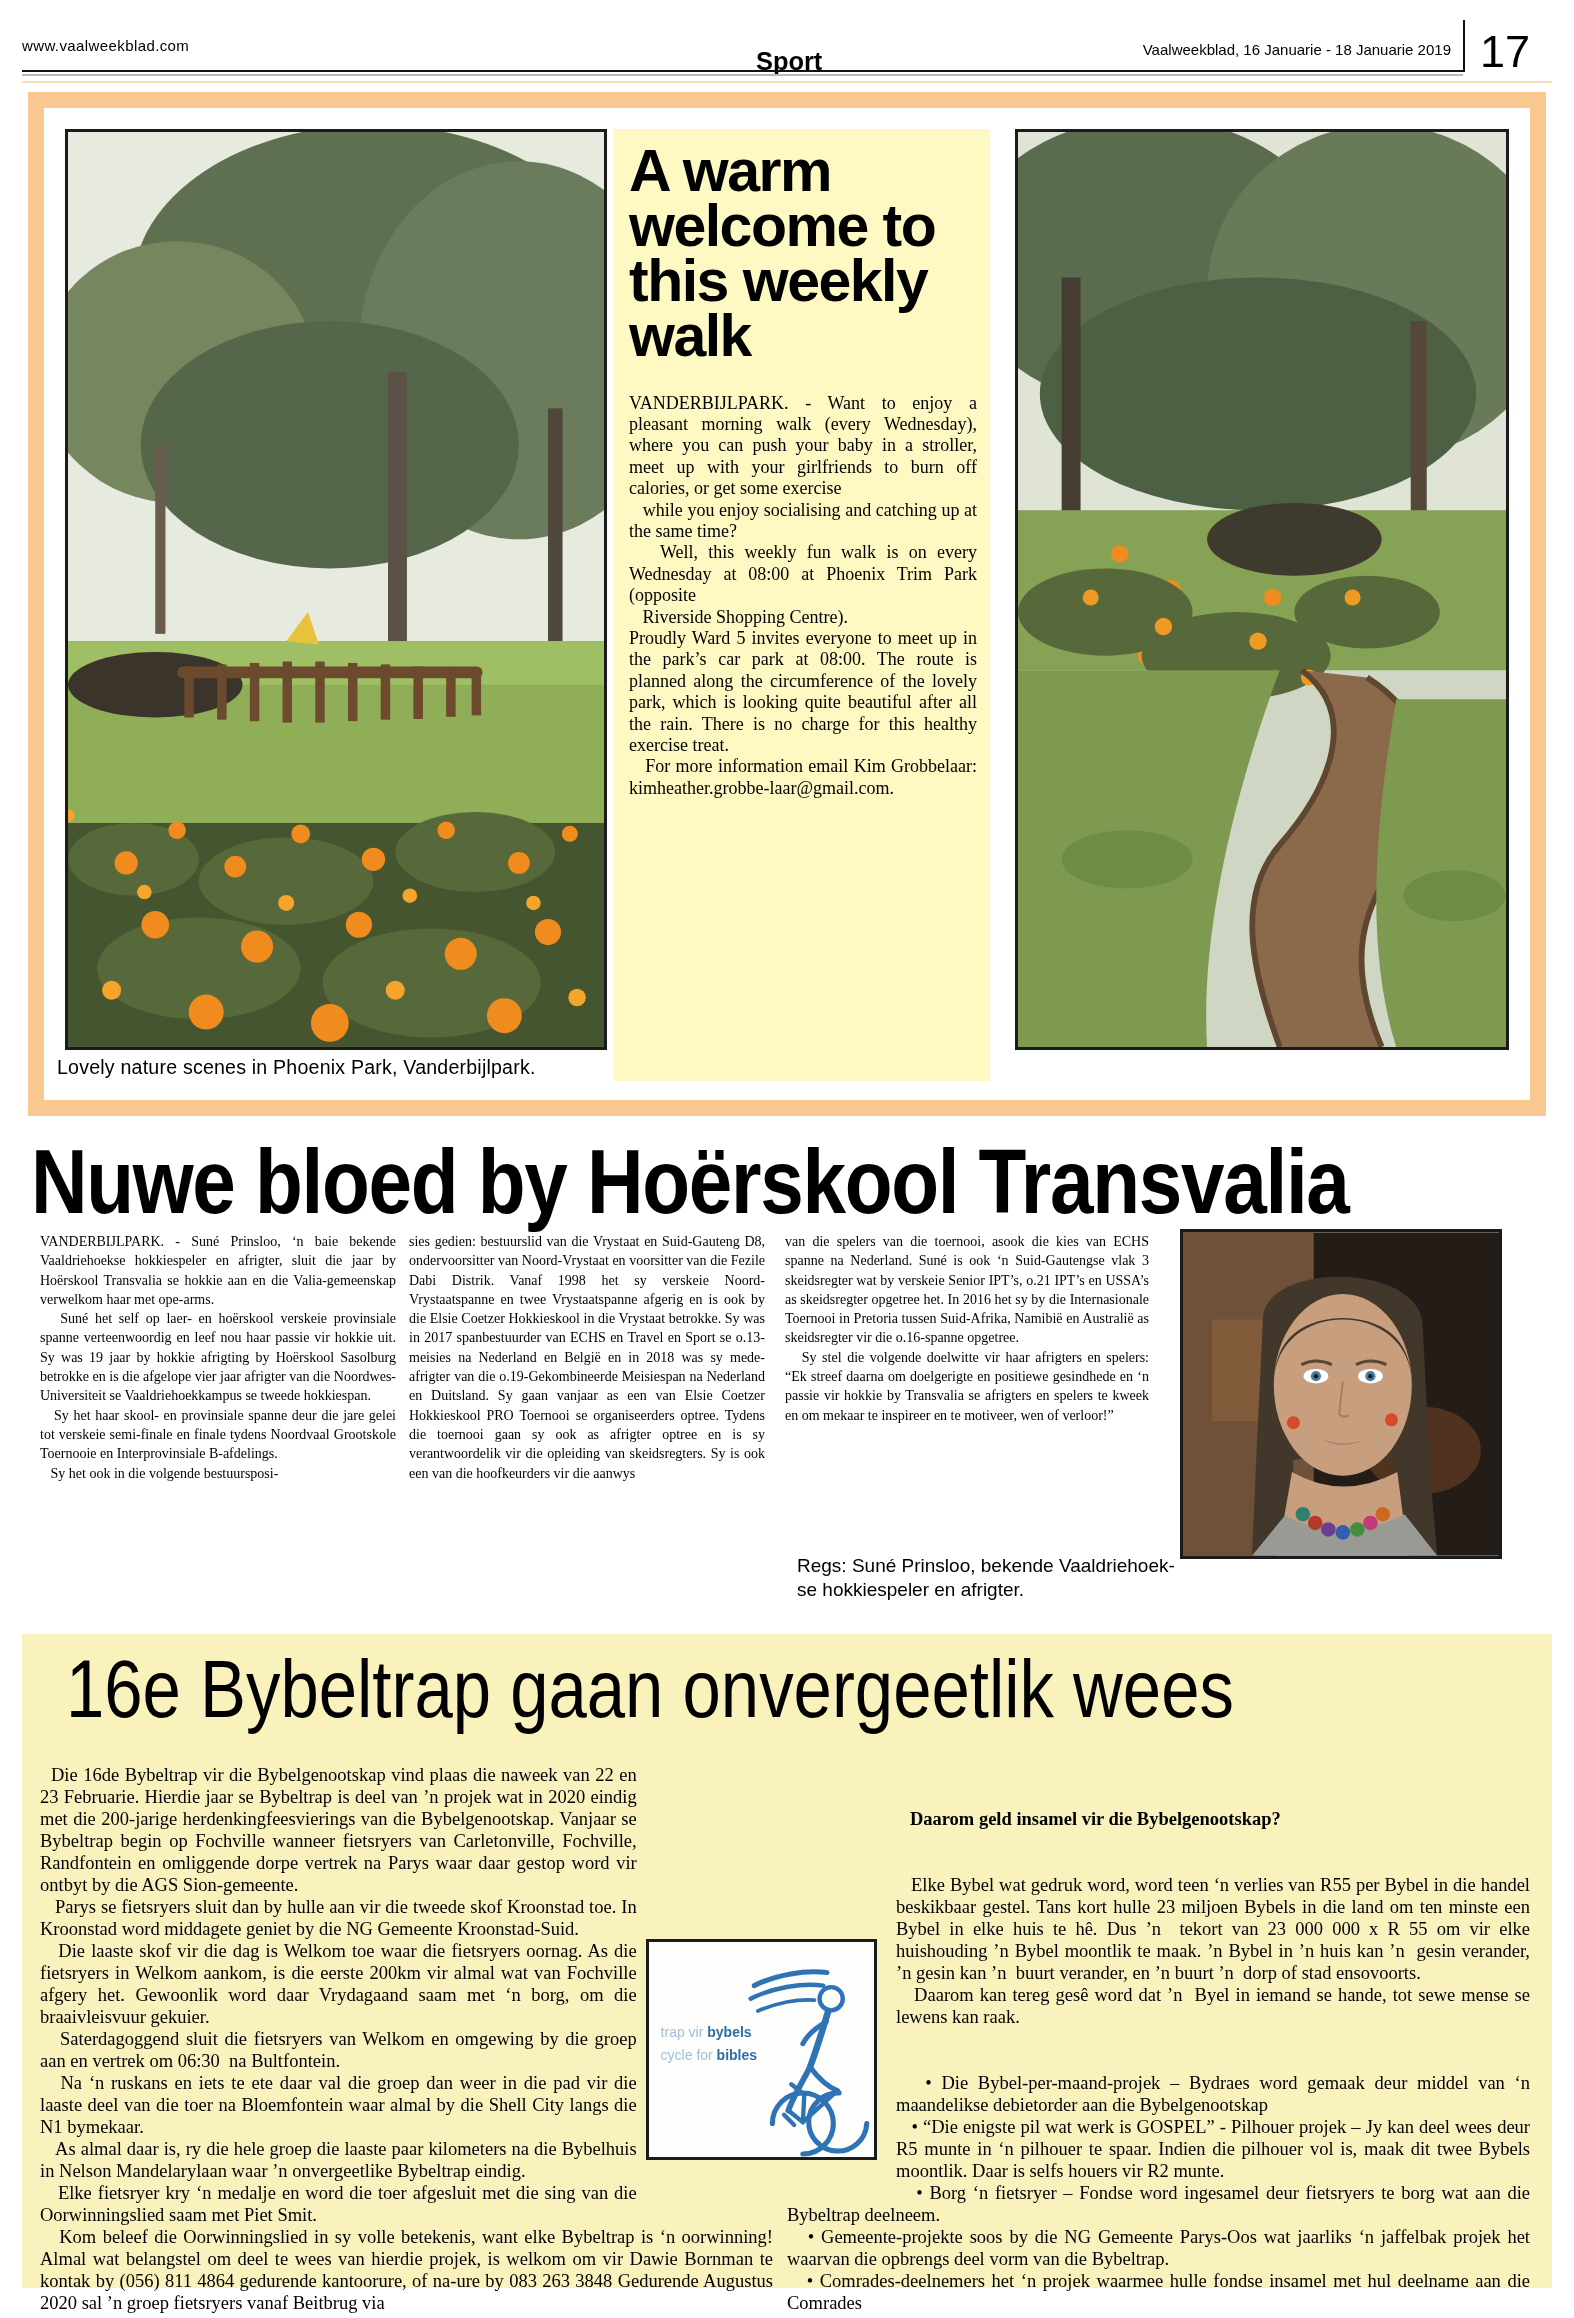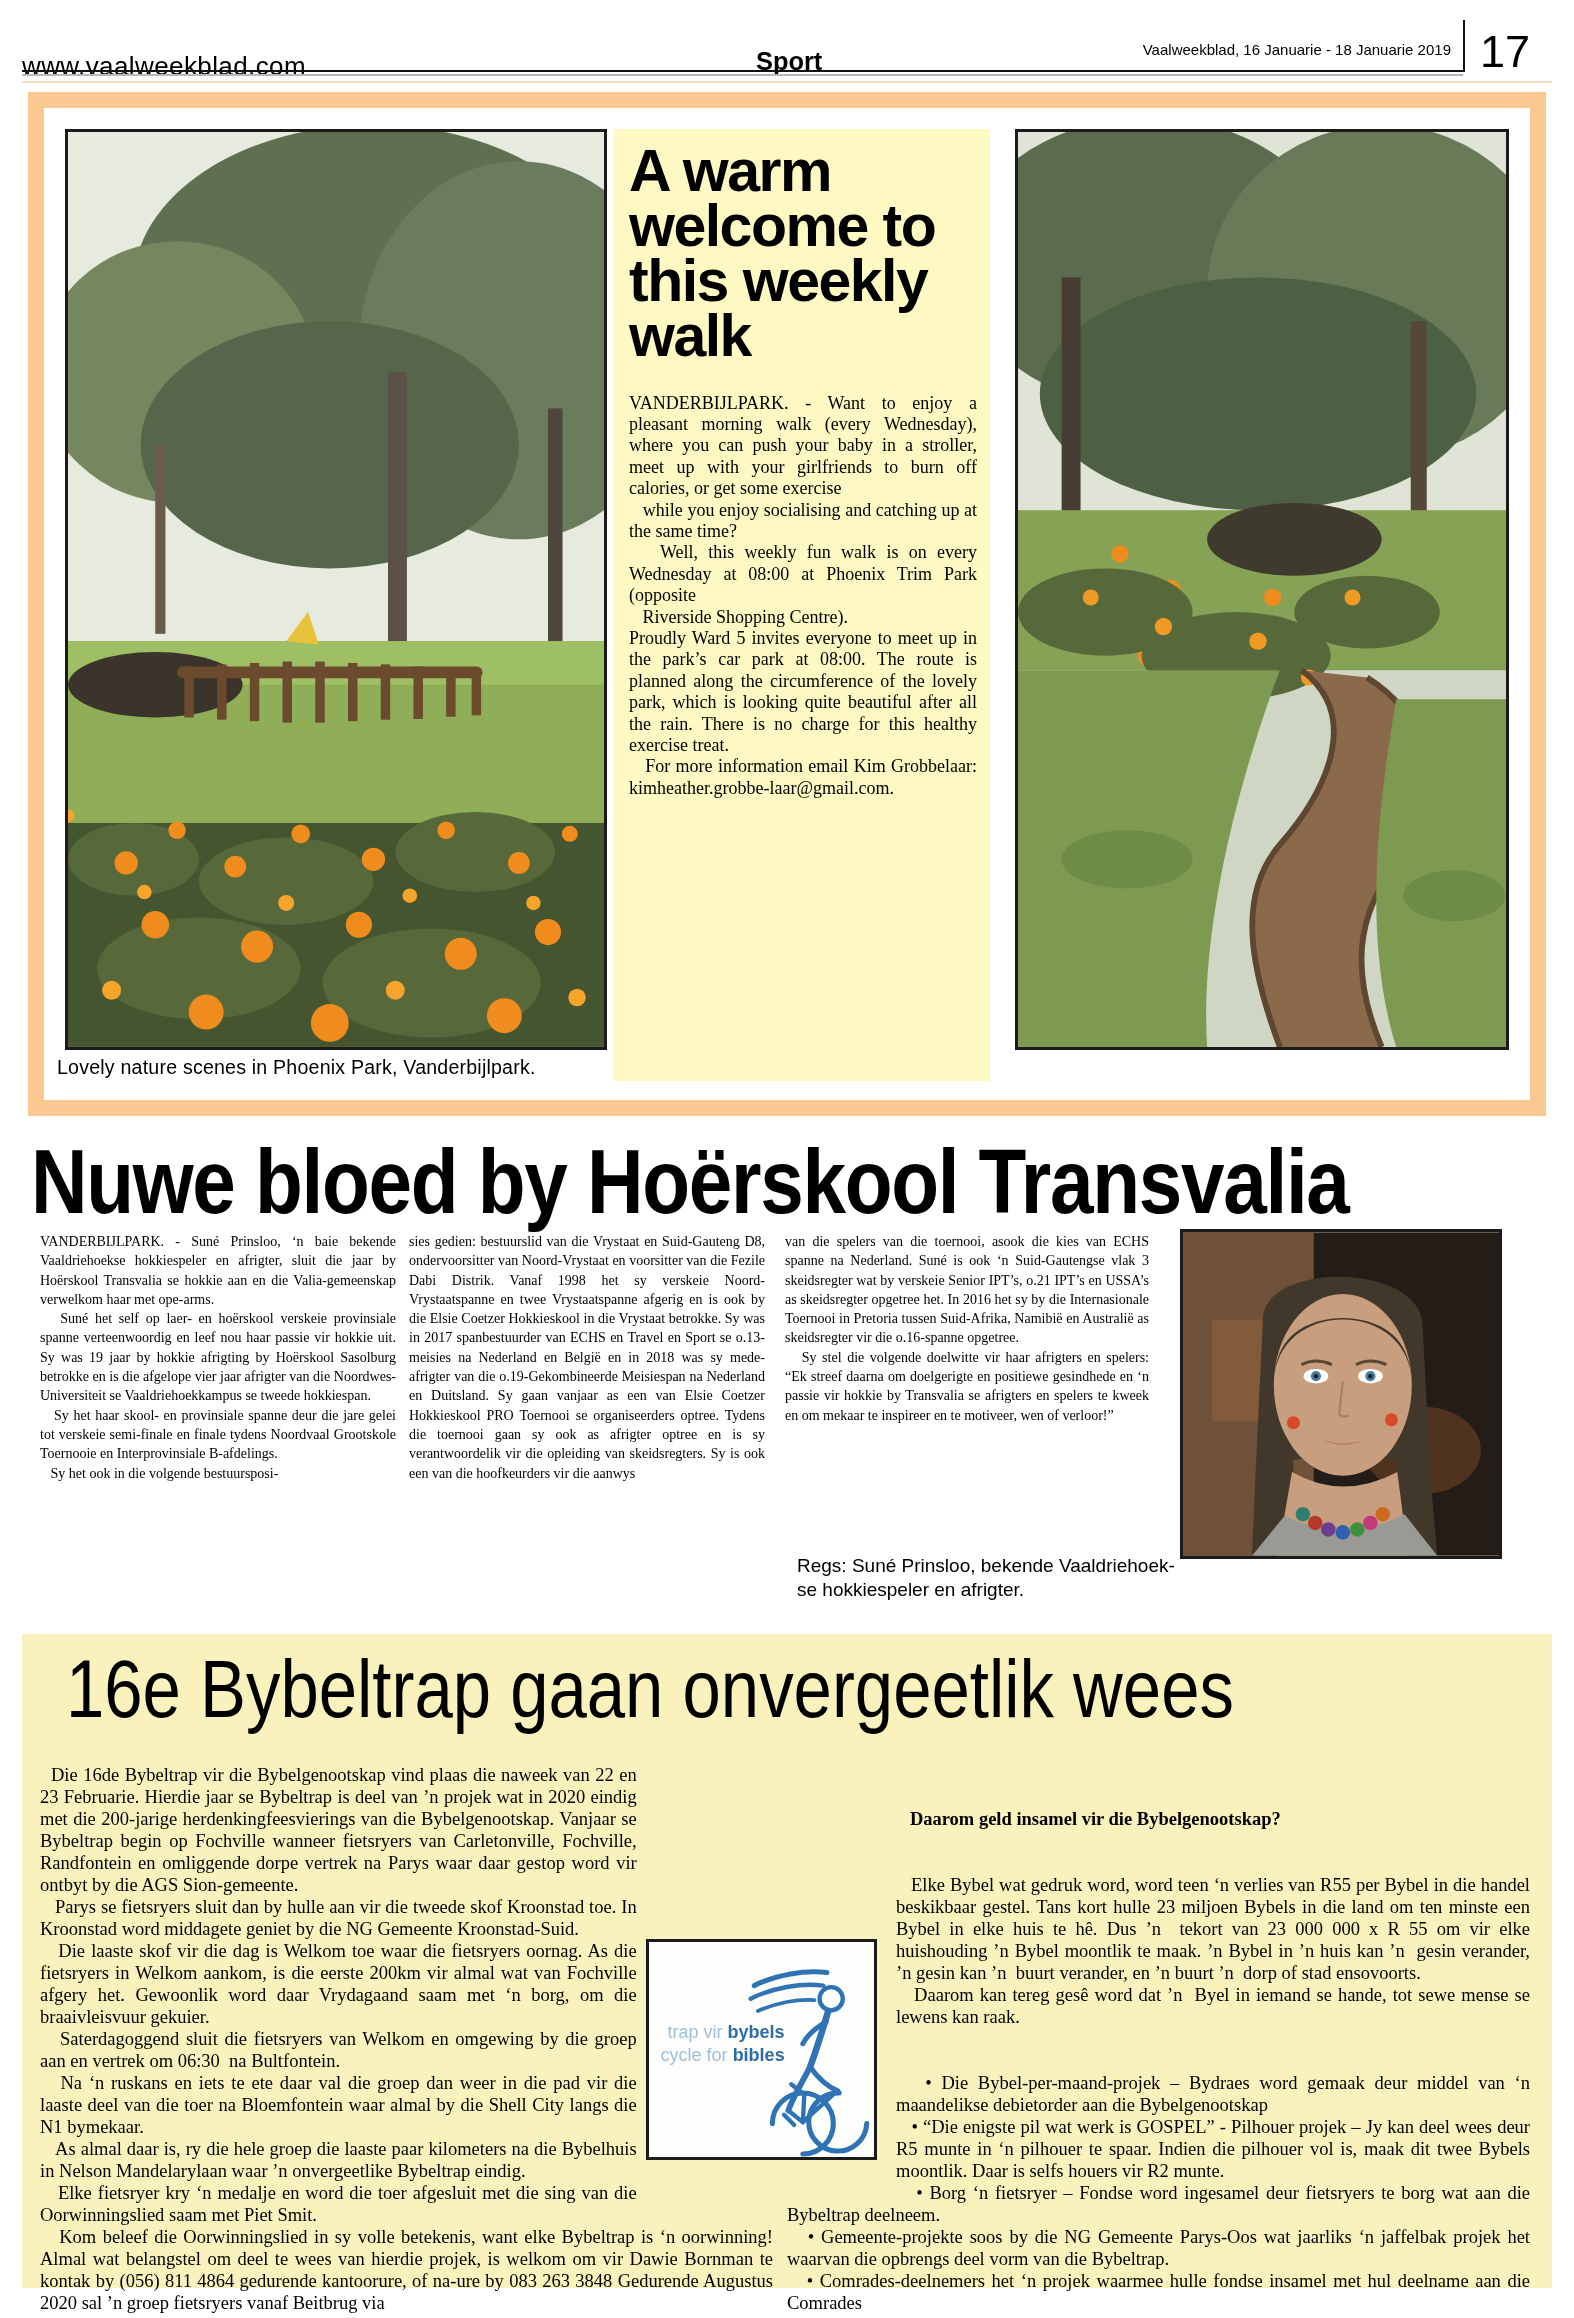--- a/index.html
+++ b/index.html
@@ -1,20 +1,20 @@
 <!DOCTYPE html>
 <html style="font-size:11.6px"><head>
 <meta charset="utf-8">
 <style>
   html,body{margin:0;padding:0;background:#ffffff;}
   body{width:1574px;height:2319px;position:relative;font-family:"Liberation Sans",sans-serif;color:#000;}
   .abs{position:absolute;}
 
   
-  .hdr-url{left:22px;top:51px;font-size:26px;letter-spacing:0.4px;}
+  .hdr-url{left:22px;top:37px;font-size:15px;letter-spacing:0.4px;}
   .hdr-section{left:756px;top:47px;width:153px;text-align:left;font-size:25.4px;font-weight:600;}
   .hdr-date{left:1018px;top:41px;width:433px;text-align:right;font-size:15px;}
   .hdr-rule{left:22px;top:70px;width:1441px;height:2.2px;background:#111;}
   .hdr-rule2{left:22px;top:74px;width:1441px;height:1.5px;background:#b9b9b9;}
   .hdr-vrule{left:1463px;top:20.4px;width:2.2px;height:52px;background:#111;}
   .hdr-page{left:1480px;top:26px;font-size:45px;font-weight:400;}
   .hdr-topline{left:22px;top:81px;width:1530px;height:1.5px;background:#f6ddbc;}
 
   
   .sec1{left:28px;top:92px;width:1486px;height:992px;border:16px solid #F9C890;background:#fff;}
@@ -41,21 +41,21 @@
   .byb-col{top:1742px;font-family:"Liberation Serif",serif;font-size:18.5px;line-height:22px;text-align:justify;white-space:pre-wrap;}
   .byb-left{left:40px;width:733px;}
   .byb-right{left:787px;width:743px;}
   .spacer-l{float:right;width:129px;height:227px;margin-top:193px;margin-left:7.3px;}
   .spacer-r{float:left;width:96px;height:227px;margin-top:193px;margin-right:13px;}
   .b-bold{font-weight:bold;}
   .byb-block{white-space:pre-wrap;}
 
   .logo-box{left:646px;top:1939px;width:225px;height:215px;background:#fdfdfb;border:3.6px solid #1b1b1b;z-index:5;}
   .logo-inner{position:absolute;left:0;top:0;width:100%;height:100%;}
-  .logo-text{position:absolute;left:11.6px;top:79px;font-size:18px;line-height:22.5px;color:#9FBFDA;white-space:nowrap;text-align:right;}
+  .logo-text{position:absolute;left:11.6px;top:79px;font-size:14px;line-height:22.5px;color:#9FBFDA;white-space:nowrap;}
   .logo-text b{color:#2E6DA8;}
 
   svg{display:block;}
 </style>
 </head>
 <body>
 
 <div class="abs hdr-url">www.vaalweekblad.com</div>
 <div class="abs hdr-section">Sport</div>
 <div class="abs hdr-date">Vaalweekblad, 16 Januarie - 18 Januarie 2019</div>

